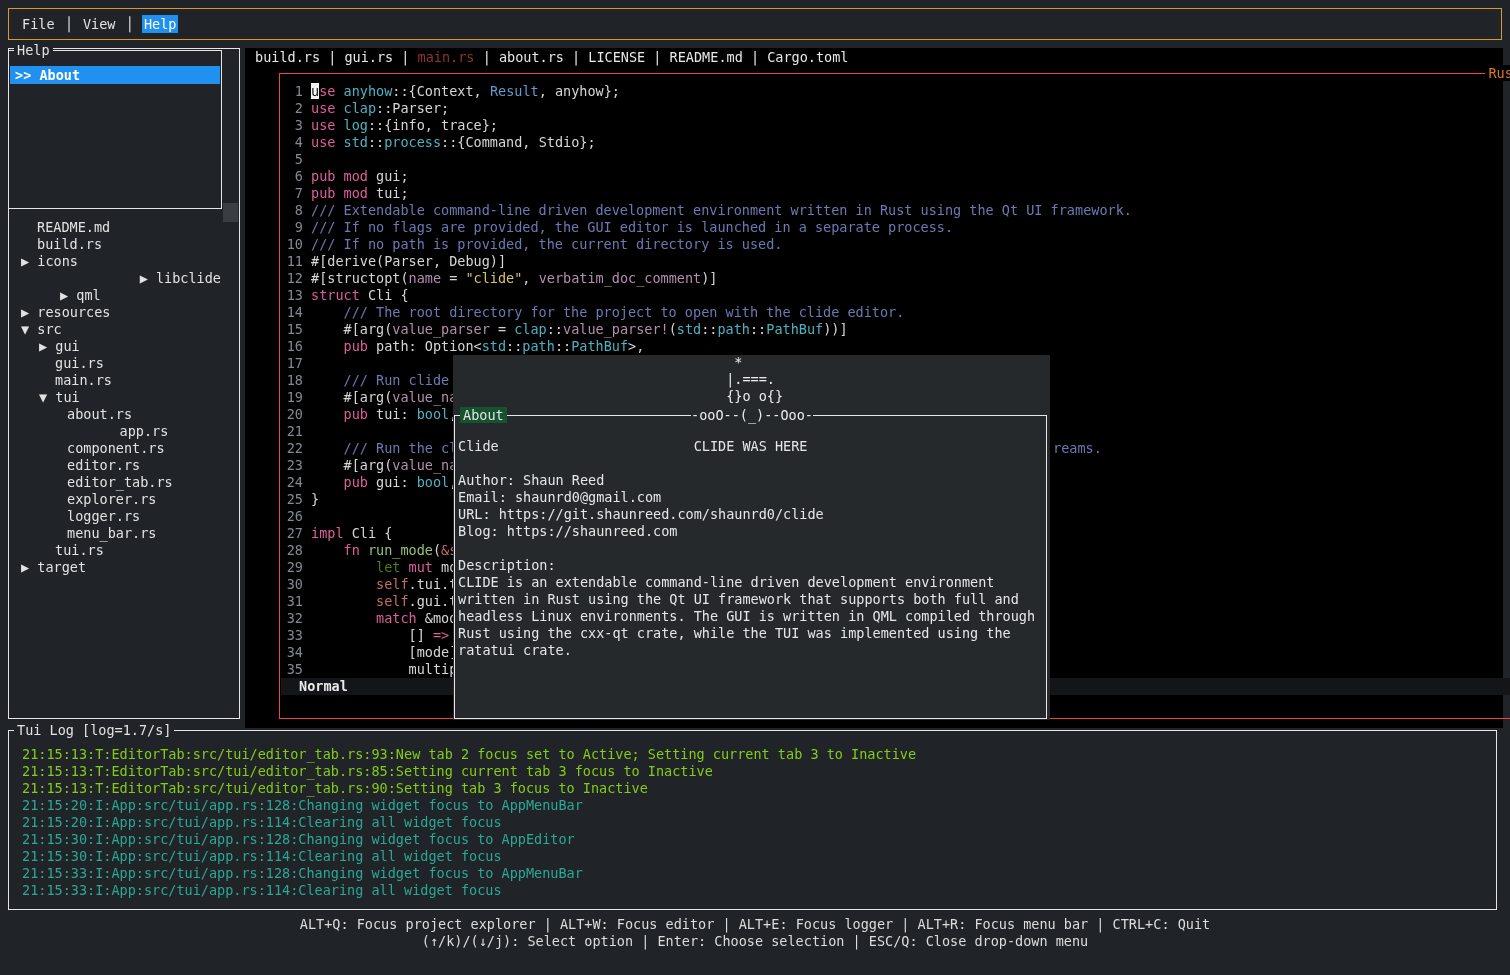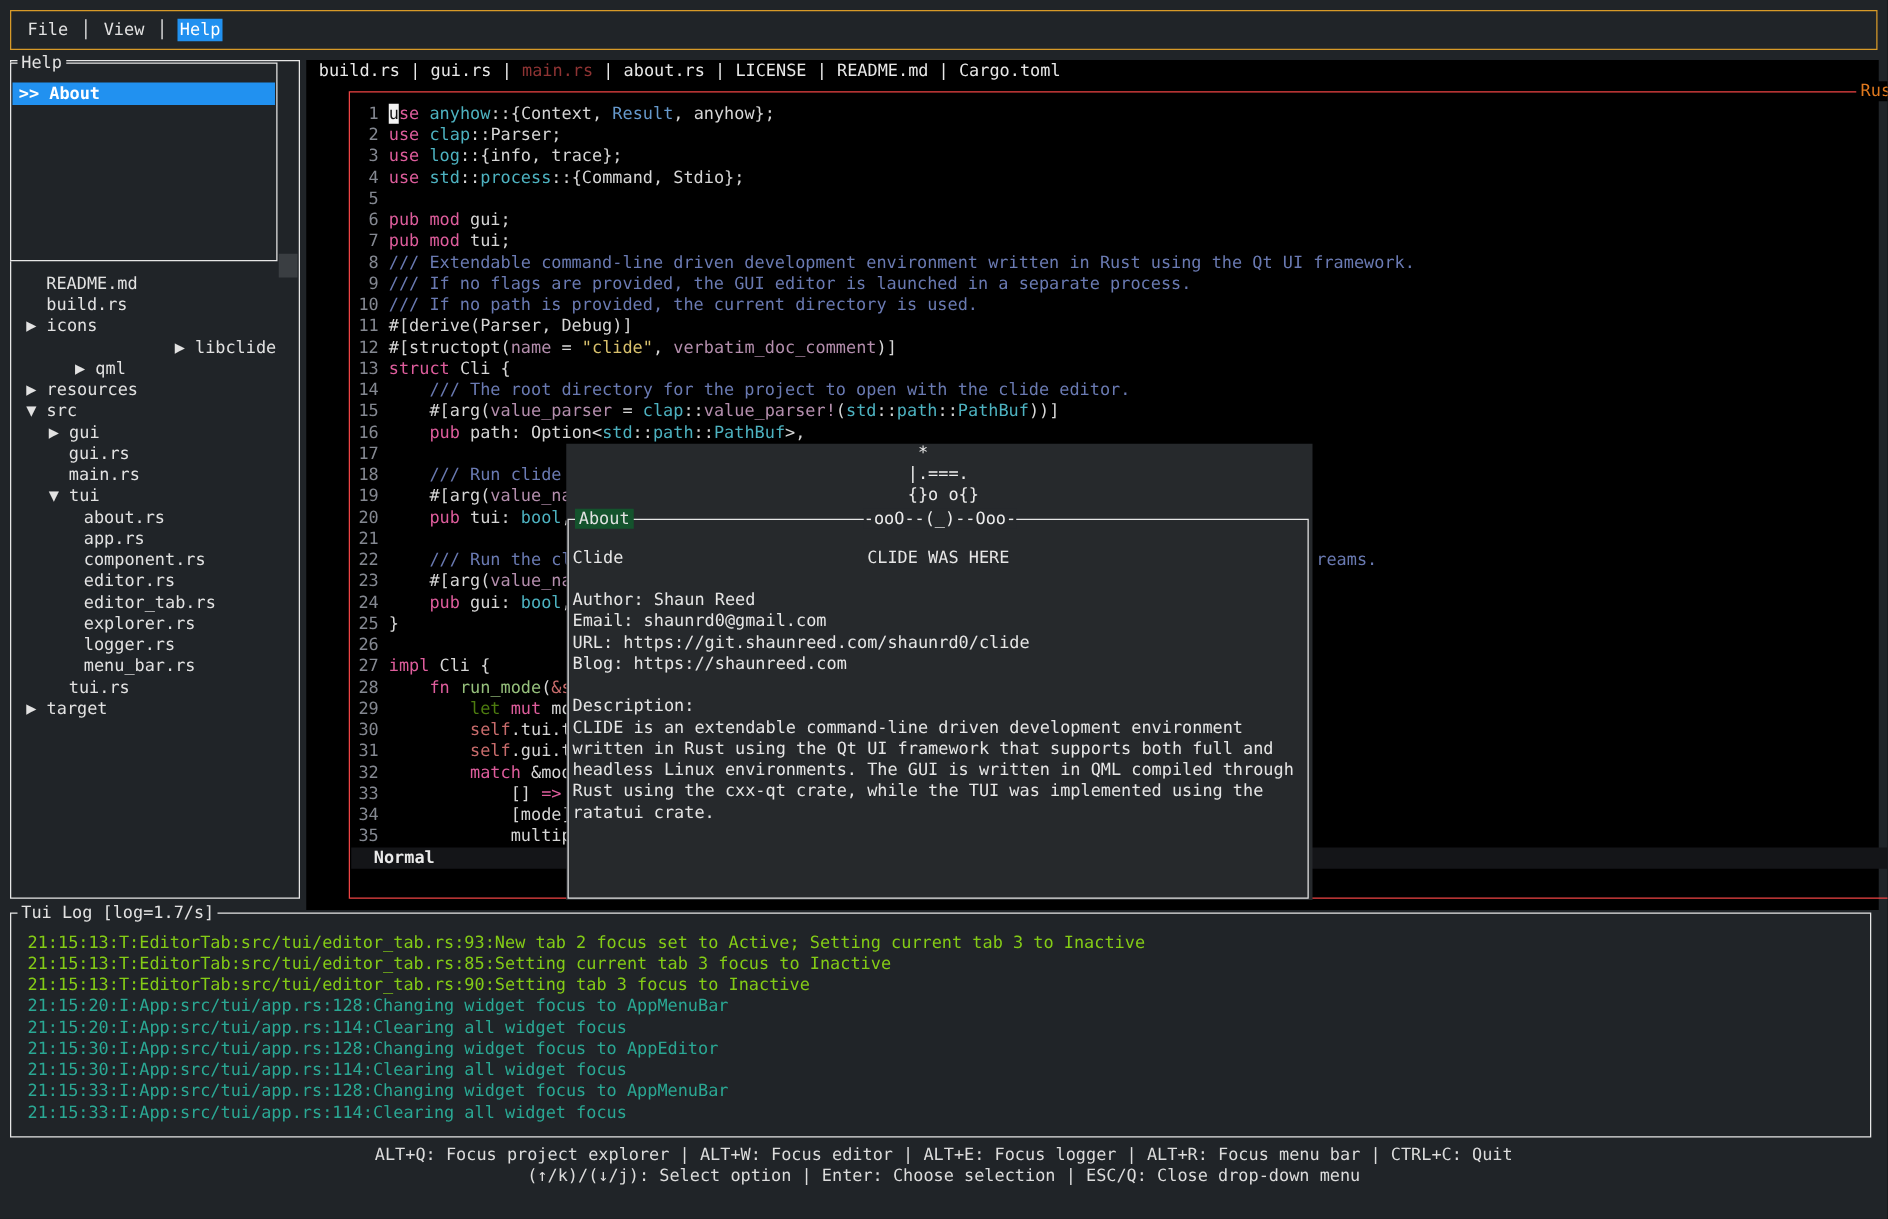--- a/index.html
+++ b/index.html
@@ -73,21 +73,21 @@
       <div class="trow" style="padding-left: 8px;">▶ icons</div>
       <div class="trow" style="padding-left: 8px; text-align: right;">▶ libclide</div>
       <div class="trow" style="padding-left: 8px; margin-left: 39px;">▶ qml</div>
       <div class="trow" style="padding-left: 8px;">▶ resources</div>
       <div class="trow" style="padding-left: 8px;">▼ src</div>
       <div class="trow" style="padding-left: 26px;">▶ gui</div>
       <div class="trow" style="padding-left: 42px;">gui.rs</div>
       <div class="trow" style="padding-left: 42px;">main.rs</div>
       <div class="trow" style="padding-left: 26px;">▼ tui</div>
       <div class="trow" style="padding-left: 54px;">about.rs</div>
-      <div class="trow" style="padding-left: 54px;">app.rs</div>
+      <div class="trow" style="padding-left: 54px; text-align: center;">app.rs</div>
       <div class="trow" style="padding-left: 54px;">component.rs</div>
       <div class="trow" style="padding-left: 54px;">editor.rs</div>
       <div class="trow" style="padding-left: 54px;">editor_tab.rs</div>
       <div class="trow" style="padding-left: 54px;">explorer.rs</div>
       <div class="trow" style="padding-left: 54px;">logger.rs</div>
       <div class="trow" style="padding-left: 54px;">menu_bar.rs</div>
       <div class="trow" style="padding-left: 42px;">tui.rs</div>
       <div class="trow" style="padding-left: 8px;">▶ target</div>
     </div>
 </div>

